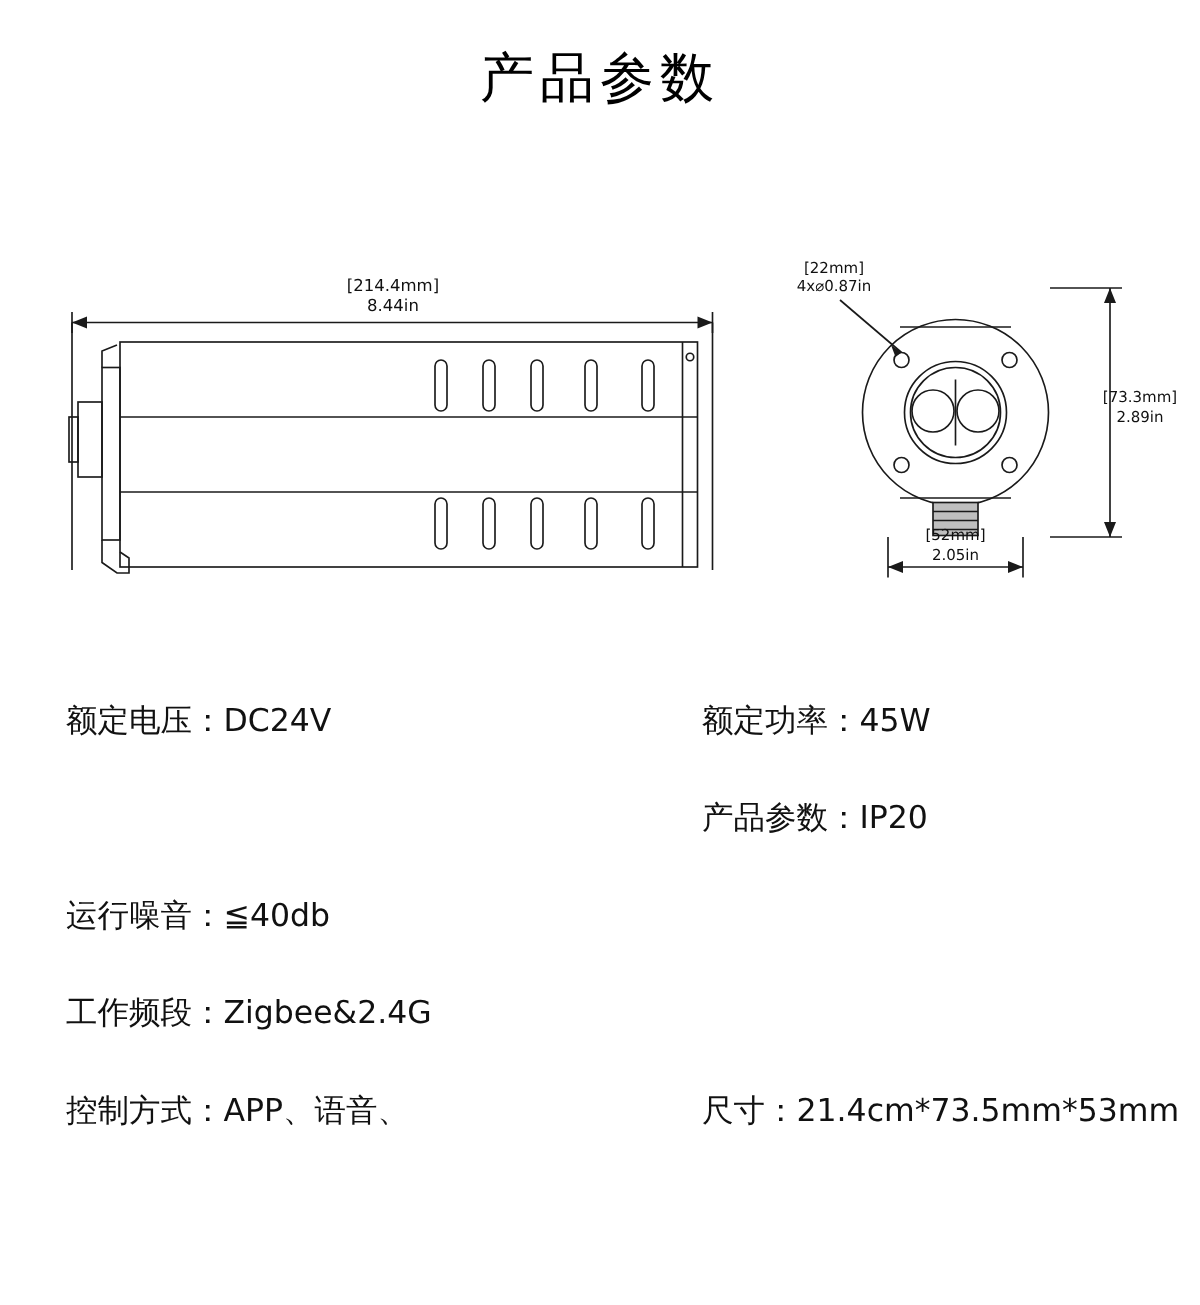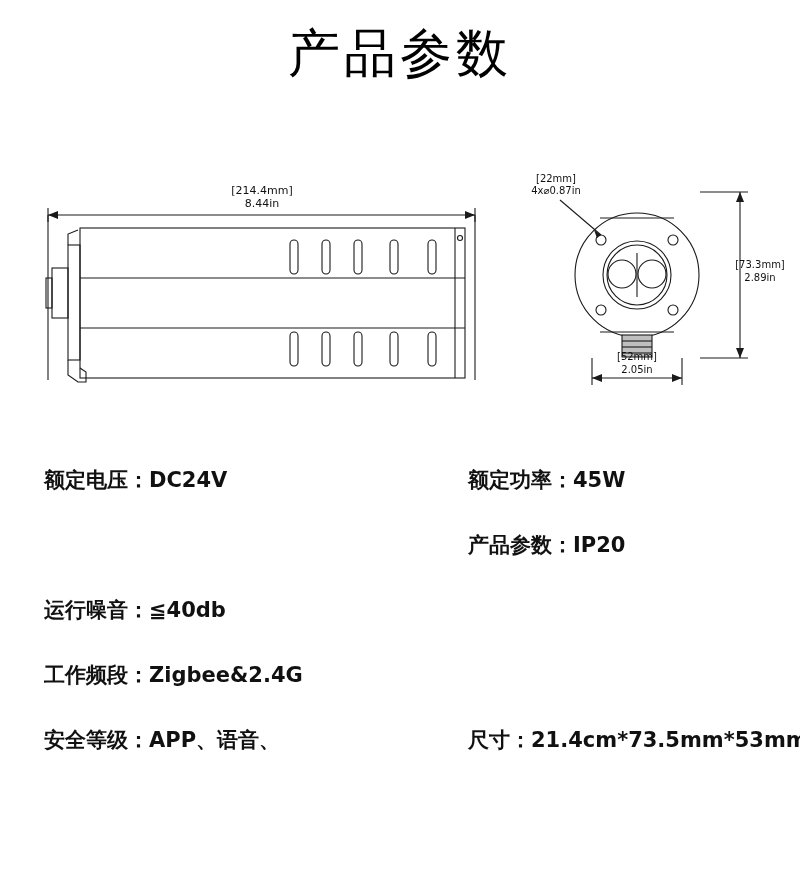--- a/index.html
+++ b/index.html
@@ -20,21 +20,21 @@
     width: 800px;
     height: 870px;
   }
   
   .title {
     position: absolute;
     top: 18px;
     left: 0;
     width: 800px;
     text-align: center;
-    font-size: 52px;
+    font-size: 36px;
     line-height: 70px;
     font-weight: 400;
     letter-spacing: 4px;
     color: #000000;
     font-family: "DejaVu Sans", sans-serif;
   }
   
   .drawing {
     position: absolute;
     top: 150px;
@@ -45,21 +45,20 @@
   .drawing svg {
     display: block;
   }
   
   .specs {
     position: absolute;
     top: 465px;
     left: 0;
     width: 800px;
     height: 380px;
-    font-weight: bold;
   }
   .spec-row {
     position: relative;
     height: 65px;
   }
   .spec-cell {
     position: absolute;
     top: 0;
     font-size: 21px;
     line-height: 30px;
@@ -192,18 +191,18 @@
     <div class="spec-row">
       <div class="spec-cell col-right">产品参数：IP20</div>
     </div>
     <div class="spec-row">
       <div class="spec-cell col-left">运行噪音：≦40db</div>
     </div>
     <div class="spec-row">
       <div class="spec-cell col-left">工作频段：Zigbee&amp;2.4G</div>
     </div>
     <div class="spec-row">
-      <div class="spec-cell col-left">安全等级：APP、语音、</div>
+      <div class="spec-cell col-left">控制方式：APP、语音、</div>
       <div class="spec-cell col-right">尺寸：21.4cm*73.5mm*53mm</div>
     </div>
   </div>
 
 </div>
 
 </body></html>

